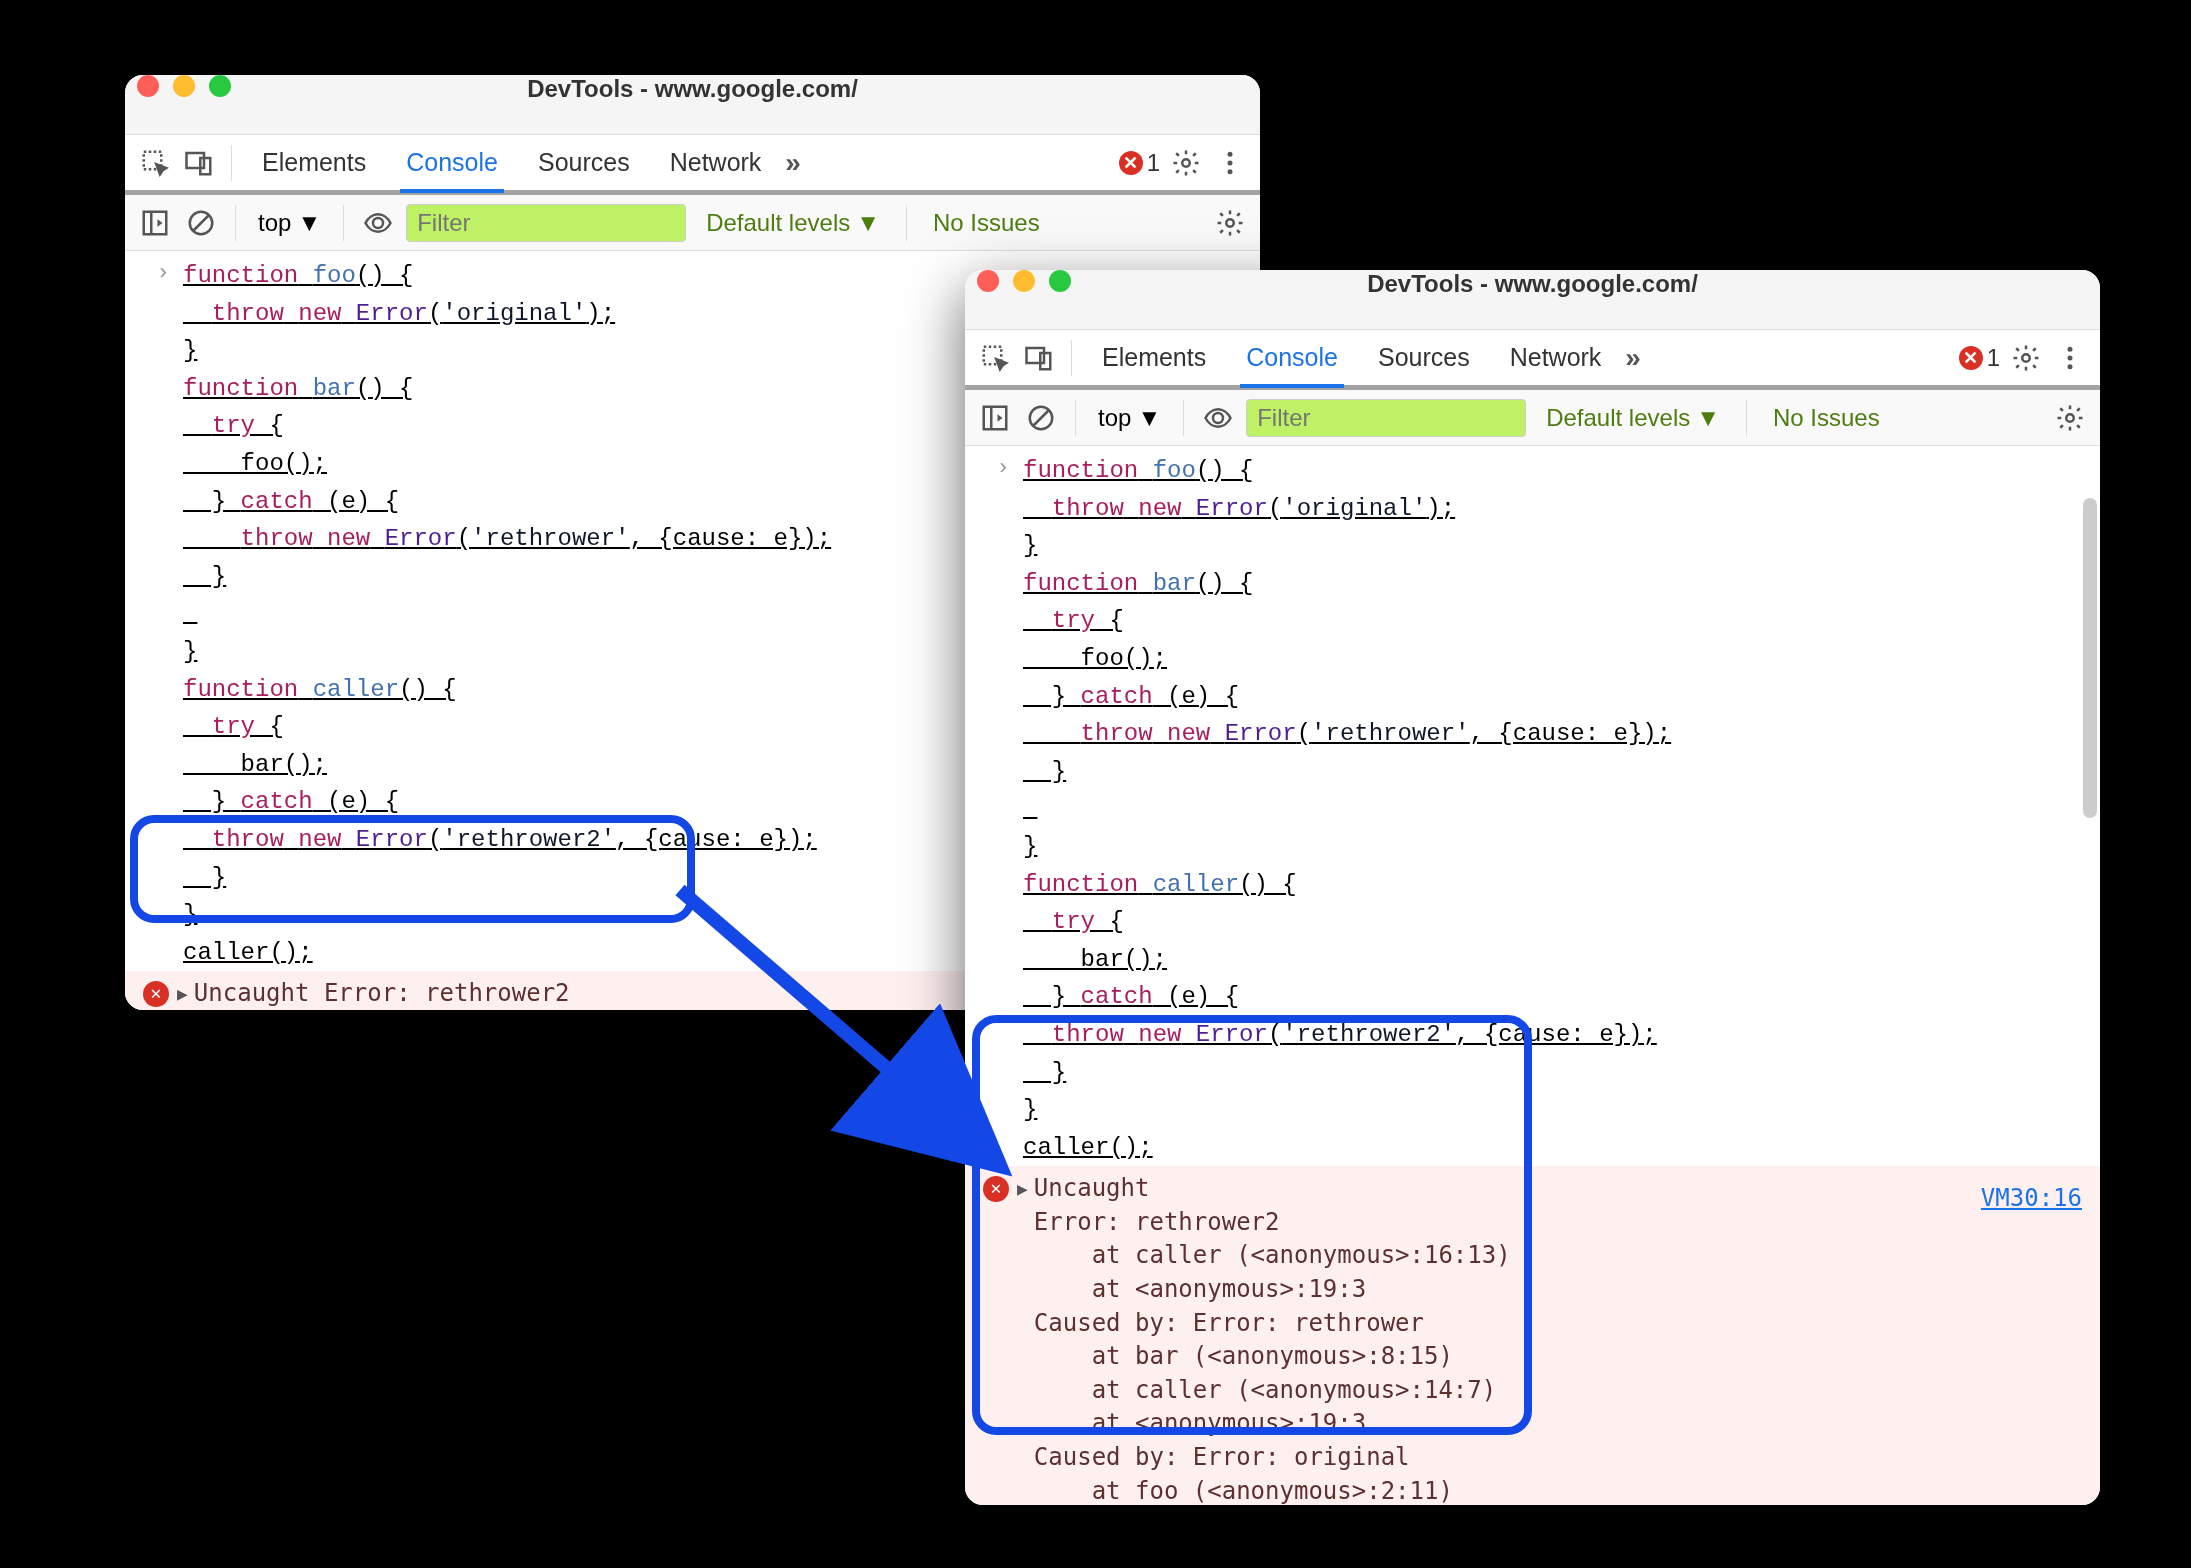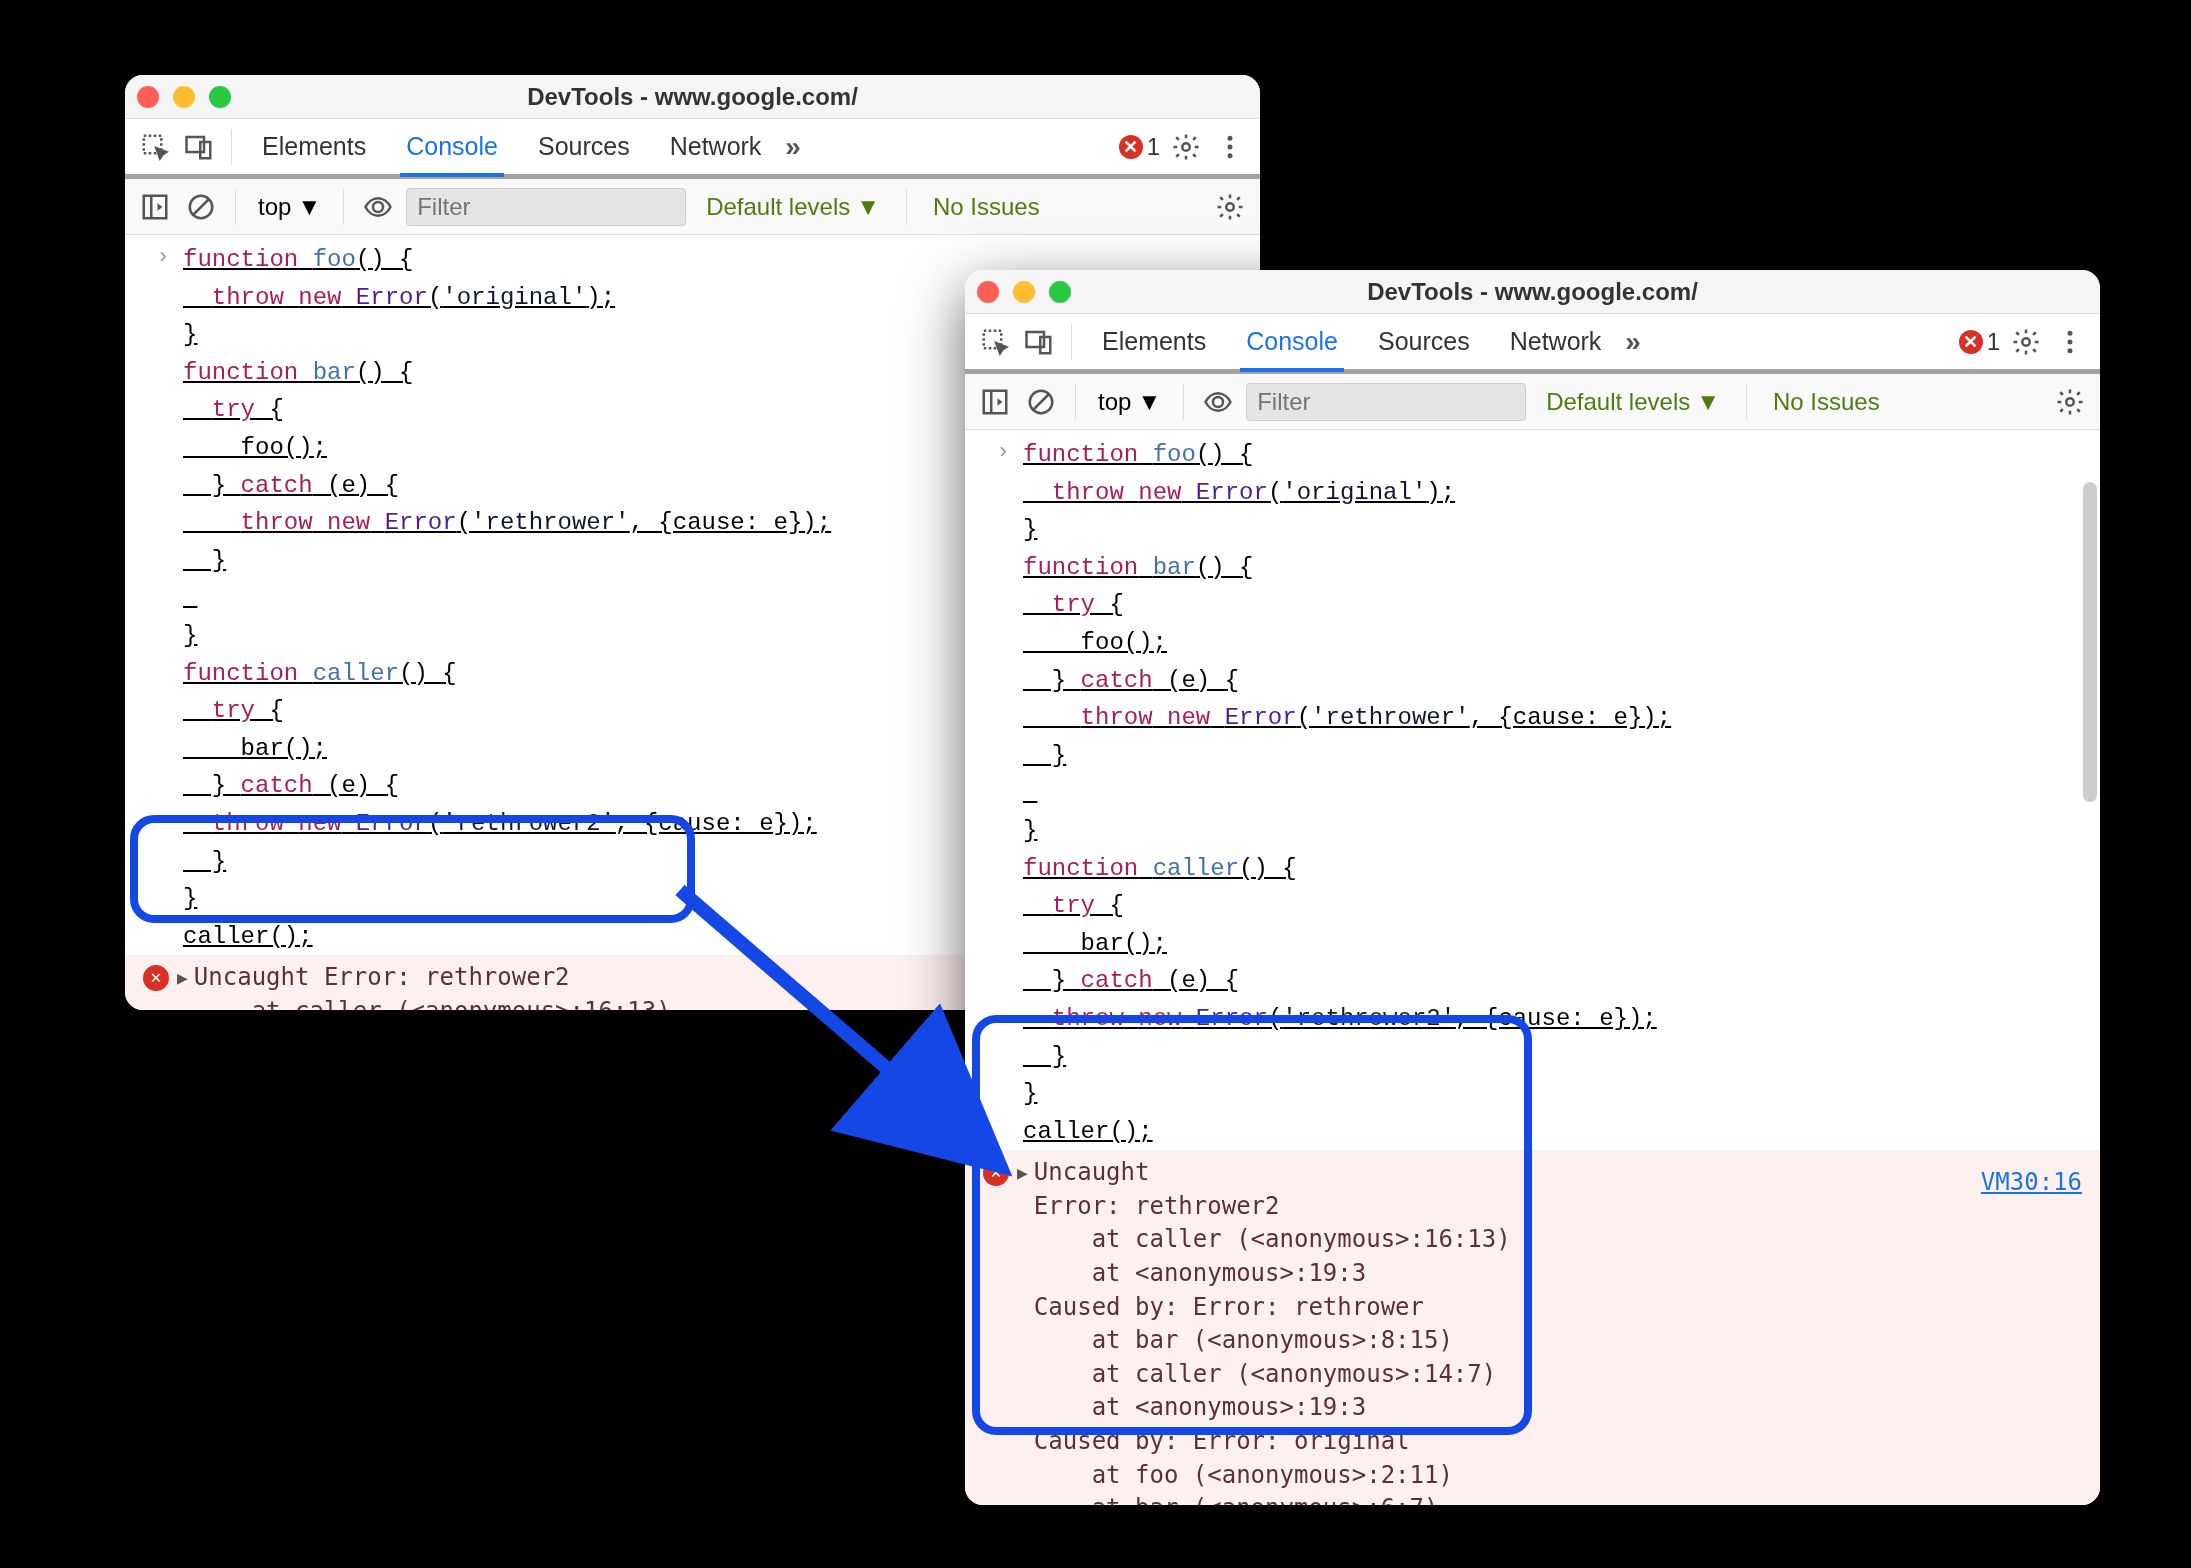--- a/index.html
+++ b/index.html
@@ -15,24 +15,24 @@
     position: absolute;
     background: #fff;
     border-radius: 18px;
     overflow: hidden;
     box-shadow: 0 20px 60px rgba(0,0,0,0.6);
   }
   .win1 { left: 125px; top: 75px; width: 1135px; height: 935px; }
   .win2 { left: 965px; top: 270px; width: 1135px; height: 1235px; }
 
   .titlebar {
-    height: 44px;
+    height: 60px;
     background: #f5f5f5;
     display: flex;
-    align-items: center;
+    align-items: flex-start;
     border-bottom: 1px solid #ddd;
     padding: 0 12px;
     position: relative;
   }
   .traffic { display: flex; gap: 14px; }
   .dot { width: 22px; height: 22px; border-radius: 50%; }
   .red { background: #ff5f57; }
   .yellow { background: #febc2e; }
   .green { background: #28c840; }
   .title-text {
@@ -122,21 +122,21 @@
   }
   .filter-input {
     flex: 0 0 auto;
     width: 280px;
     height: 38px;
     border: 1px solid #ccc;
     border-radius: 4px;
     padding: 0 10px;
     font-size: 24px;
     color: #555;
-    background: #e5e5e5;
+    background: #bef264;
   }
   .levels, .issues {
     font-size: 24px;
     color: #4d7c0f;
     padding: 0 10px;
     display: flex;
     align-items: center;
     gap: 6px;
   }
 

